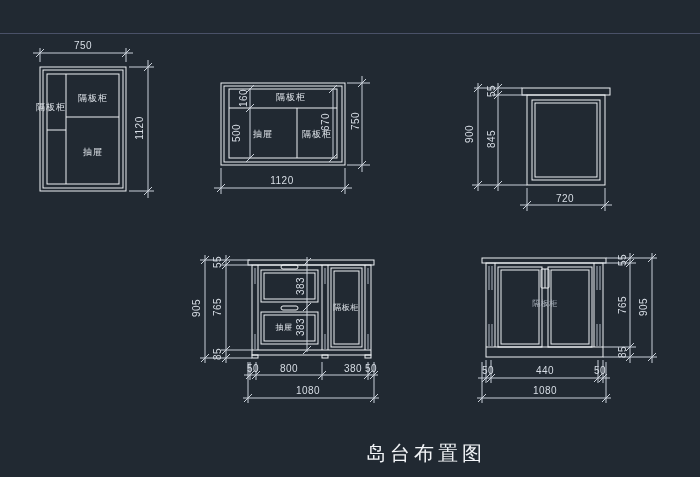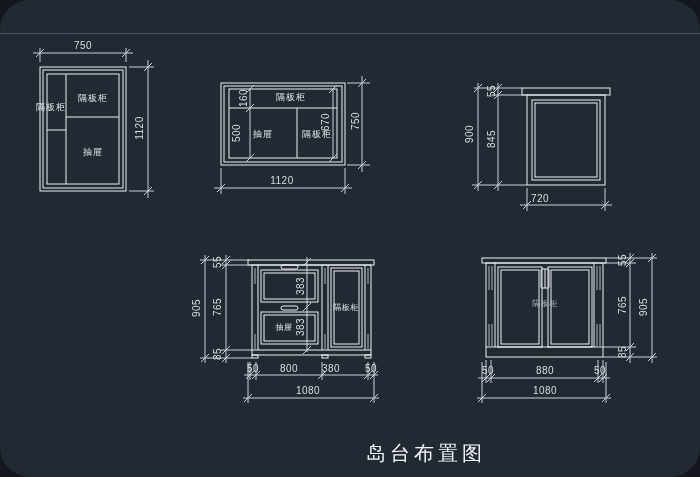--- a/index.html
+++ b/index.html
@@ -5,21 +5,20 @@
   html,body{margin:0;padding:0;}
   body{
     width:700px;height:477px;
     background:#14181e;
     font-family:"Liberation Sans", sans-serif;
     overflow:hidden;
   }
   .canvas{
     position:relative;width:700px;height:477px;
     background:#212932;
-    border-radius:30px;
   }
   .sep{
     position:absolute;left:0;top:33px;width:700px;height:1px;
     background:#4a5168;
   }
   svg.lines{position:absolute;left:0;top:0;}
   .t{
     position:absolute;
     color:#e2e7ed;
     font-size:10px;
@@ -256,40 +255,40 @@
   <div class="t dim-label rot" style="left:325px;top:122px">670</div>
   <div class="t cjk" style="left:291px;top:97px">隔板柜</div>
   <div class="t cjk" style="left:263px;top:134px">抽屉</div>
   <div class="t cjk" style="left:317px;top:134px">隔板柜</div>
   <div class="t dim-label rot" style="left:355px;top:121px">750</div>
   <div class="t dim-label" style="left:282px;top:180px">1120</div>
 
   <div class="t dim-label rot" style="left:491px;top:91px">55</div>
   <div class="t dim-label rot" style="left:491px;top:139px">845</div>
   <div class="t dim-label rot" style="left:469px;top:134px">900</div>
-  <div class="t dim-label" style="left:540px;top:198px">720</div>
+  <div class="t dim-label" style="left:565px;top:198px">720</div>
 
   <div class="t dim-label rot" style="left:217px;top:262px">55</div>
   <div class="t dim-label rot" style="left:217px;top:307px">765</div>
   <div class="t dim-label rot" style="left:217px;top:354px">85</div>
   <div class="t dim-label rot" style="left:196px;top:308px">905</div>
   <div class="t dim-label rot" style="left:300px;top:286px">383</div>
   <div class="t dim-label rot" style="left:300px;top:327px">383</div>
   <div class="t cjk-sm" style="left:284px;top:327px">抽屉</div>
   <div class="t cjk-sm" style="left:346px;top:307px">隔板柜</div>
   <div class="t dim-label" style="left:253px;top:368px">50</div>
   <div class="t dim-label" style="left:289px;top:368px">800</div>
-  <div class="t dim-label" style="left:331px;top:368px">380</div>
+  <div class="t dim-label" style="left:353px;top:368px">380</div>
   <div class="t dim-label" style="left:371px;top:368px">50</div>
   <div class="t dim-label" style="left:308px;top:390px">1080</div>
 
   <div class="t cjk-sm faint" style="left:545px;top:303px">隔板柜</div>
   <div class="t dim-label rot" style="left:622px;top:260px">55</div>
   <div class="t dim-label rot" style="left:622px;top:305px">765</div>
   <div class="t dim-label rot" style="left:622px;top:352px">85</div>
   <div class="t dim-label rot" style="left:643px;top:307px">905</div>
   <div class="t dim-label" style="left:488px;top:370px">50</div>
-  <div class="t dim-label" style="left:545px;top:370px">880</div>
+  <div class="t dim-label" style="left:545px;top:370px">440</div>
   <div class="t dim-label" style="left:600px;top:370px">50</div>
   <div class="t dim-label" style="left:545px;top:390px">1080</div>
 
   <div class="title" style="left:426px;top:437px">岛台布置图</div>
 </div>
 
 </body></html>

